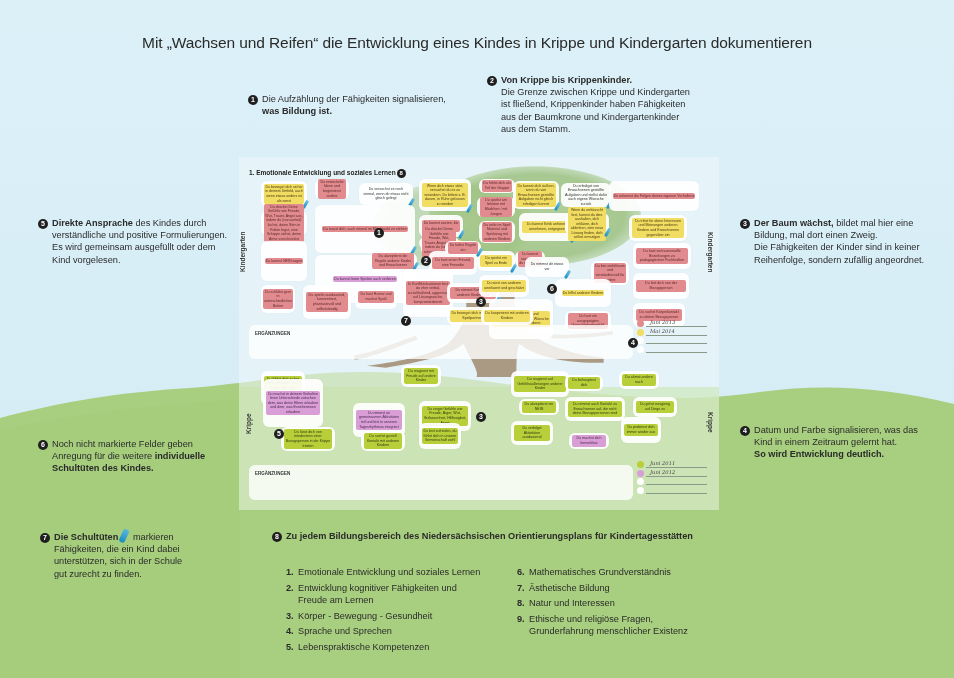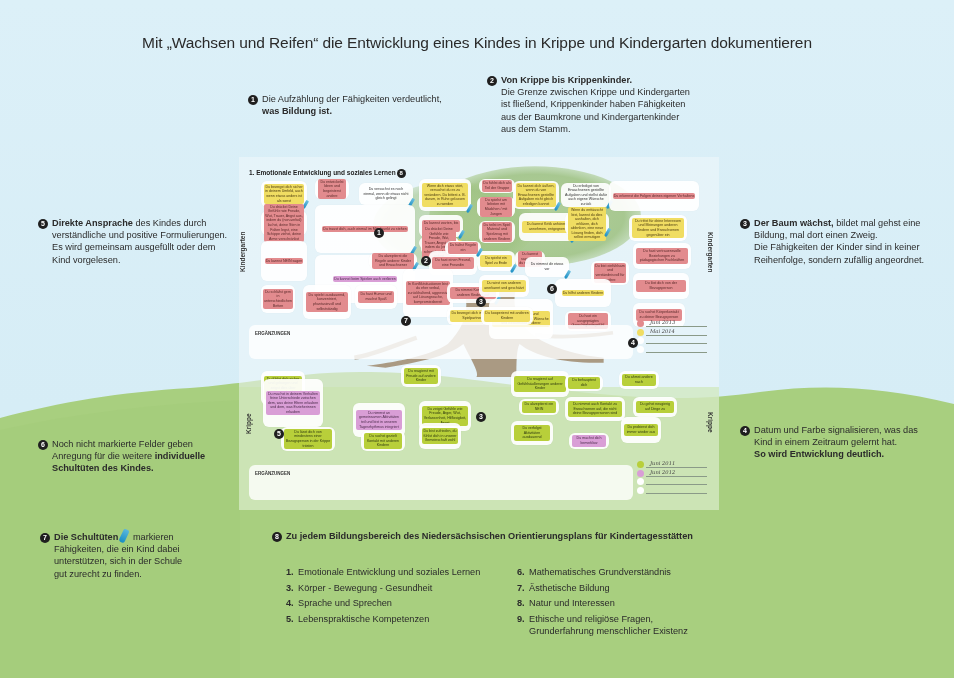--- a/index.html
+++ b/index.html
@@ -84,41 +84,41 @@
 
 <div class="sky"></div>
 <svg class="hills" viewBox="0 0 954 678" preserveAspectRatio="none">
   <path d="M0,418 C60,402 120,392 190,388 C260,382 300,372 360,372 C430,372 470,380 540,388 C620,396 680,404 760,392 C820,384 880,386 954,404 L954,678 L0,678 Z" fill="#a8cf7f"></path>
   <path d="M0,430 C80,412 160,404 240,400 L240,678 L0,678 Z" fill="#a4cc7a" opacity="0.6"></path>
 </svg>
 
 <div class="title">Mit „Wachsen und Reifen“ die Entwicklung eines Kindes in Krippe und Kindergarten dokumentieren</div>
 
 <div class="note" style="left:248px; top:93px;">
-  <span class="num">1</span><span>Die Aufzählung der Fähigkeiten verdeutlicht,</span><br>
+  <span class="num">1</span><span>Die Aufzählung der Fähigkeiten signalisieren,</span><br>
   <span class="indent"><b>was Bildung ist.</b></span>
 </div>
 
 <div class="note" style="left:487px; top:74px;">
   <span class="num">2</span><b>Von Krippe bis Krippenkinder.</b><br>
   <div class="indent">Die Grenze zwischen Krippe und Kindergarten</div>
   <div class="indent">ist fließend, Krippenkinder haben Fähigkeiten</div>
   <div class="indent">aus der Baumkrone und Kindergartenkinder</div>
   <div class="indent">aus dem Stamm.</div>
 </div>
 
 <div class="note" style="left:38px; top:217px;">
   <span class="num">5</span><b>Direkte Ansprache</b><span> des Kindes durch</span>
   <div class="indent">verständliche und positive Formulierungen.</div>
   <div class="indent">Es wird gemeinsam ausgefüllt oder dem</div>
   <div class="indent">Kind vorgelesen.</div>
 </div>
 
 <div class="note" style="left:740px; top:217px;">
-  <span class="num">3</span><b>Der Baum wächst,</b><span> bildet mal gehst eine</span>
+  <span class="num">3</span><b>Der Baum wächst,</b><span> bildet mal hier eine</span>
   <div class="indent">Bildung, mal dort einen Zweig.</div>
   <div class="indent">Die Fähigkeiten der Kinder sind in  keiner</div>
   <div class="indent">Reihenfolge, sondern zufällig angeordnet.</div>
 </div>
 
 <div class="note" style="left:38px; top:438px;">
   <span class="num">6</span><span>Noch nicht markierte Felder geben</span>
   <div class="indent"><span>Anregung für die weitere </span><b>individuelle</b></div>
   <div class="indent"><b>Schultüten des Kindes.</b></div>
 </div>
@@ -135,20 +135,21 @@
   <div class="indent">unterstützen, sich in der Schule</div>
   <div class="indent">gut zurecht zu finden.</div>
 </div>
 
 <div class="note" style="left:272px; top:530px;">
   <span class="num">8</span><b>Zu jedem Bildungsbereich des Niedersächsischen Orientierungsplans für Kindertagesstätten</b>
 </div>
 
 <ul class="list" style="left:286px; top:566px;" id="areas-left">
     <li><span class="n">1.</span><span>Emotionale Entwicklung und soziales Lernen</span></li>
+    <li><span class="n">2.</span><span>Entwicklung kognitiver Fähigkeiten und</span><span class="cont">Freude am Lernen</span></li>
     <li><span class="n">3.</span><span>Körper - Bewegung - Gesundheit</span></li>
     <li><span class="n">4.</span><span>Sprache und Sprechen</span></li>
     <li><span class="n">5.</span><span>Lebenspraktische Kompetenzen</span></li>
   </ul>
 <ul class="list" style="left:517px; top:566px;" id="areas-right">
     <li><span class="n">6.</span><span>Mathematisches Grundverständnis</span></li>
     <li><span class="n">7.</span><span>Ästhetische Bildung</span></li>
     <li><span class="n">8.</span><span>Natur und Interessen</span></li>
     <li><span class="n">9.</span><span>Ethische und religiöse Fragen,</span><span class="cont">Grunderfahrung menschlicher Existenz</span></li>
   </ul>

